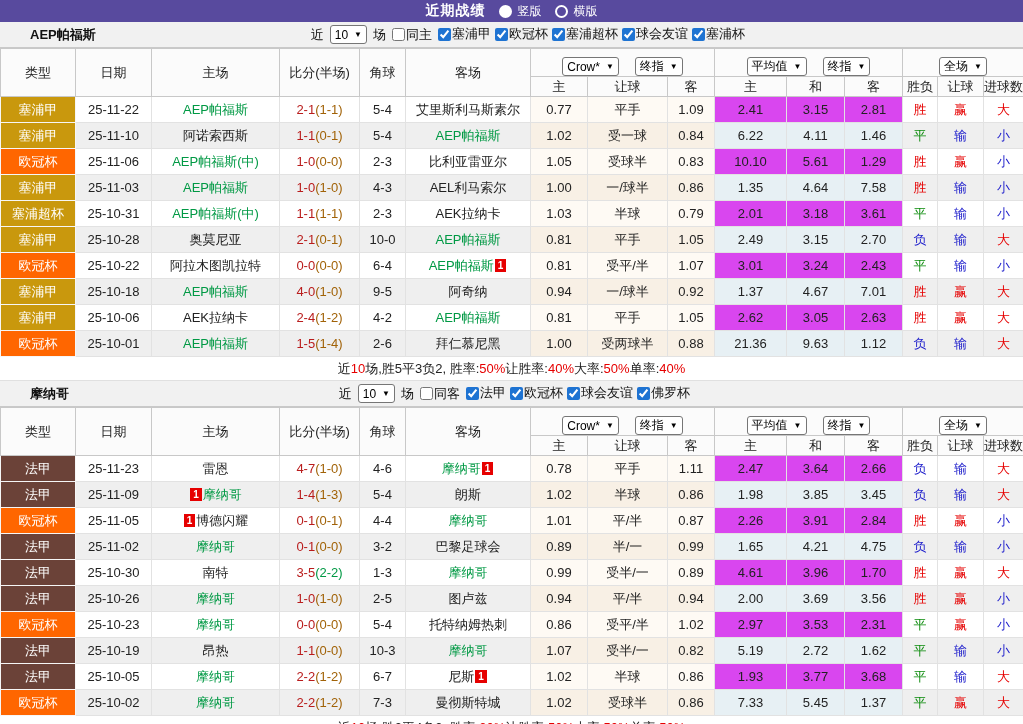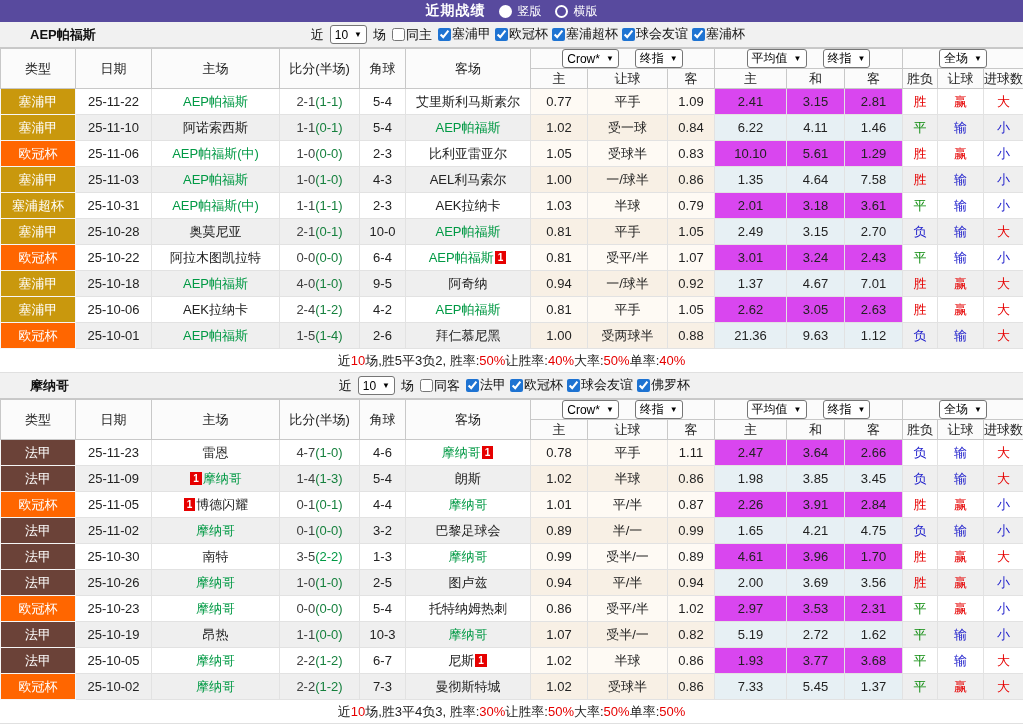--- a/index.html
+++ b/index.html
@@ -20,33 +20,33 @@
   .sec0 .filters{margin-right:278px;}
   .sec1 .filters{margin-right:333px;}
   .selbox{border:1px solid #767676;border-radius:3px;background:#fff;height:17px;display:inline-flex;align-items:center;padding:0 4px;gap:6px;font-size:12px;margin:0 4px;cursor:pointer;color:#000;}
   .selbox .arr{font-size:8px;line-height:1;}
   label.chk{display:inline-flex;align-items:center;cursor:pointer;}
   input[type=checkbox]{width:13px;height:13px;accent-color:#1E73D2;margin:0 1px 0 4px;}
 
   
   table{width:1023px;border-collapse:collapse;table-layout:fixed;font-size:13px;text-align:center;}
   thead th{background:#FBFBFB;border:1px solid #c8c8c8;font-weight:400;height:19px;padding:0;color:#222;font-size:13px;overflow:hidden;}
-  .hdr-sels{display:flex;align-items:center;justify-content:center;gap:8px;}
+  .hdr-sels{display:flex;align-items:center;justify-content:center;gap:8px;margin-top:8px;}
   tbody td{border:1px solid #E2E2E2;height:25px;padding:0;overflow:hidden;white-space:nowrap;color:#222;}
   tr.odd  td.plain{background:#fff;}
   tr.even td.plain{background:#EFEFEF;}
   tr.odd  td.crow{background:#FEFAF4;}
   tr.even td.crow{background:#F8F0E5;}
   tr.odd  td.avg{background:#d946ef;}
   tr.even td.avg{background:#E7F0F4;}
   td.c-type{color:#fff;border-color:#f6f6f6;}
   .tname{text-decoration:none;color:#222;cursor:pointer;}
   .tname.team-green{color:#009944;}
-  .ft{color:#404040;}
-  .ht{color:#15803d;}
+  .ft{color:#b91c1c;}
+  .ht{color:#a16207;}
   .ht.green{color:#009944;}
   .badge1{display:none;background:#E60000;color:#fff;font-size:10px;font-weight:700;line-height:13px;padding:0 3px;margin:0 1px;vertical-align:1px;}
   .t-red{color:#E60000;}
   .t-green{color:#0A8A0A;}
   .t-blue{color:#2121CC;}
 
   .summary{height:23px;display:flex;align-items:center;justify-content:center;font-size:13px;color:#222;background:#fff;border-bottom:1px solid #e0e0e0;}
   .summary .red{color:#E60000;}
 </style>
 </head>

